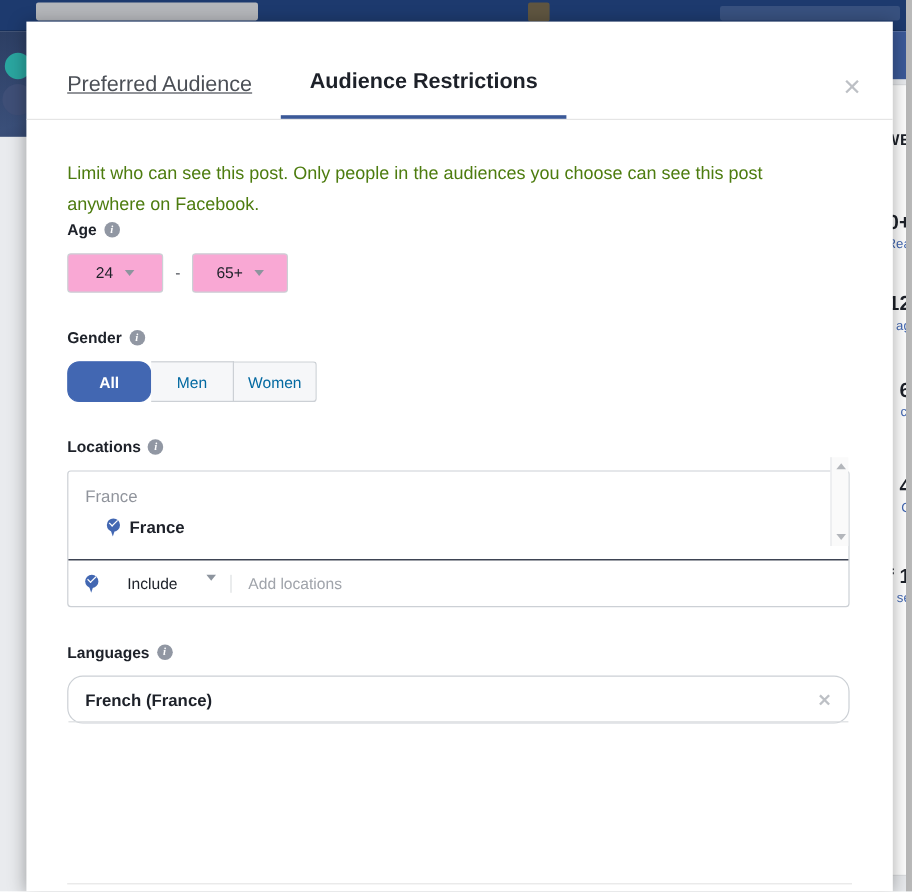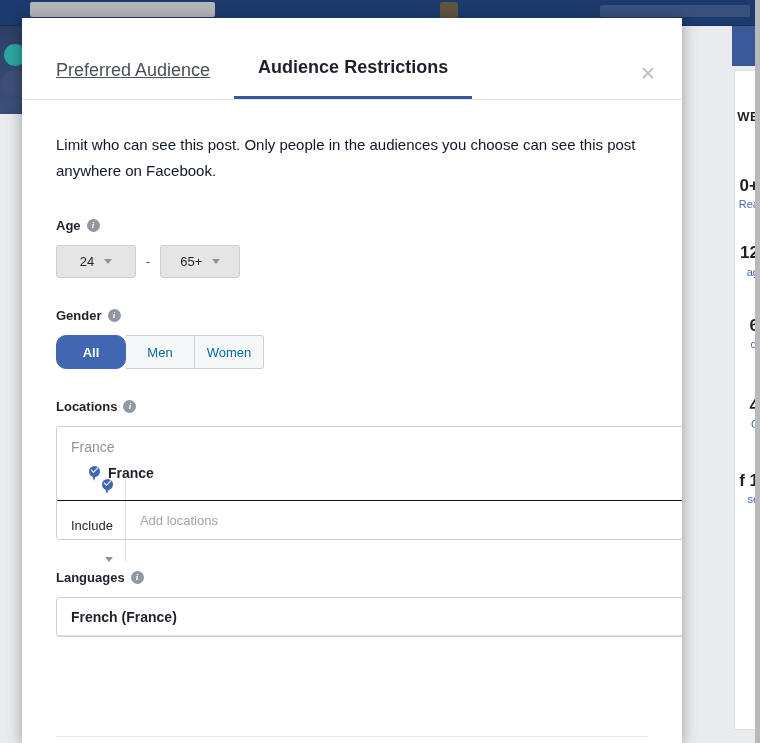--- a/index.html
+++ b/index.html
@@ -135,21 +135,21 @@
     top: 0; right: 0;
     width: 5px; height: 743px;
     background: #b9b9b9;
   }
 
   
   .modal {
     position: absolute;
     top: 18px;
     left: 22px;
-    width: 660px;
+    width: 722px;
     height: 725px;
     background: #ffffff;
     box-shadow: 0 2px 14px rgba(0,0,0,.35);
     overflow: hidden;
   }
 
   .modal-header {
     position: relative;
     height: 82px;
     border-bottom: 1px solid #e5e5e5;
@@ -188,23 +188,22 @@
     font-family: "Liberation Sans", sans-serif;
   }
 
   .modal-body {
     padding: 32px 34px 0 34px;
   }
 
   .desc {
     font-size: 15px;
     line-height: 26px;
-    color: #0f172a;
+    color: #4d7c0f;
     max-width: 640px;
-    margin-bottom: 34px;
   }
 
   .field-label {
     display: flex;
     align-items: center;
     gap: 6px;
     font-size: 13px;
     font-weight: bold;
     color: #1d2129;
     margin-bottom: 12px;
@@ -234,21 +233,21 @@
     margin-bottom: 30px;
   }
   .age-select {
     display: flex;
     align-items: center;
     justify-content: center;
     gap: 10px;
     min-width: 80px;
     height: 33px;
     padding: 0 14px;
-    background: #e5e5e5;
+    background: #f9a8d4;
     border: 1px solid #ccd0d5;
     border-radius: 3px;
     font-size: 13px;
     color: #1d2129;
     cursor: pointer;
   }
   .caret {
     width: 0; height: 0;
     border-left: 4px solid transparent;
     border-right: 4px solid transparent;
@@ -367,41 +366,40 @@
   .sb-arrow-down { bottom: 5px; border-top: 5px solid #b3b6bb; }
 
   .loc-input-row {
     display: flex;
     align-items: center;
     height: 38px;
     padding: 0 14px;
   }
   .include-sel {
     display: flex;
-    align-items: flex-end;
+    align-items: flex-start;
     gap: 24px;
     padding-right: 12px;
     border-right: 1px solid #dddfe2;
     font-size: 13px;
     color: #1d2129;
     cursor: pointer;
-    flex-direction: column;
   }
   .loc-placeholder {
     padding-left: 14px;
     font-size: 13px;
     color: #a0a4ab;
     cursor: text;
   }
 
   
   .lang-box {
     width: 652px;
     border: 1px solid #ccd0d5;
-    border-radius: 3px;
+    border-radius: 13px;
     background: #fff;
   }
   .lang-item {
     display: flex;
     align-items: center;
     justify-content: space-between;
     height: 38px;
     padding: 0 14px;
     border-bottom: 1px solid #dddfe2;
     font-size: 14px;

